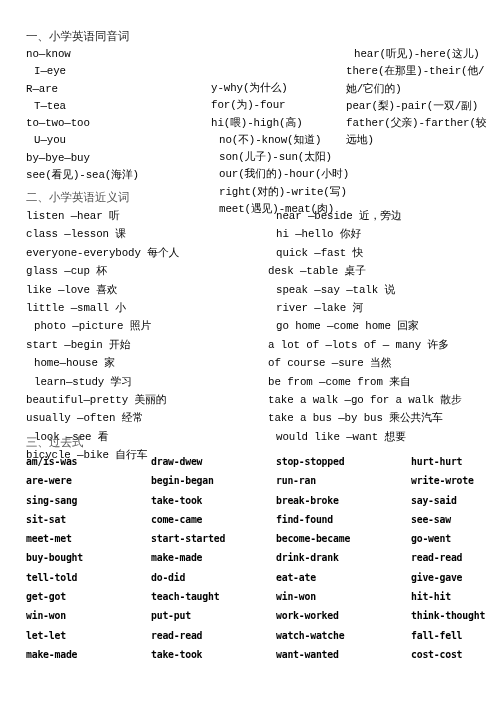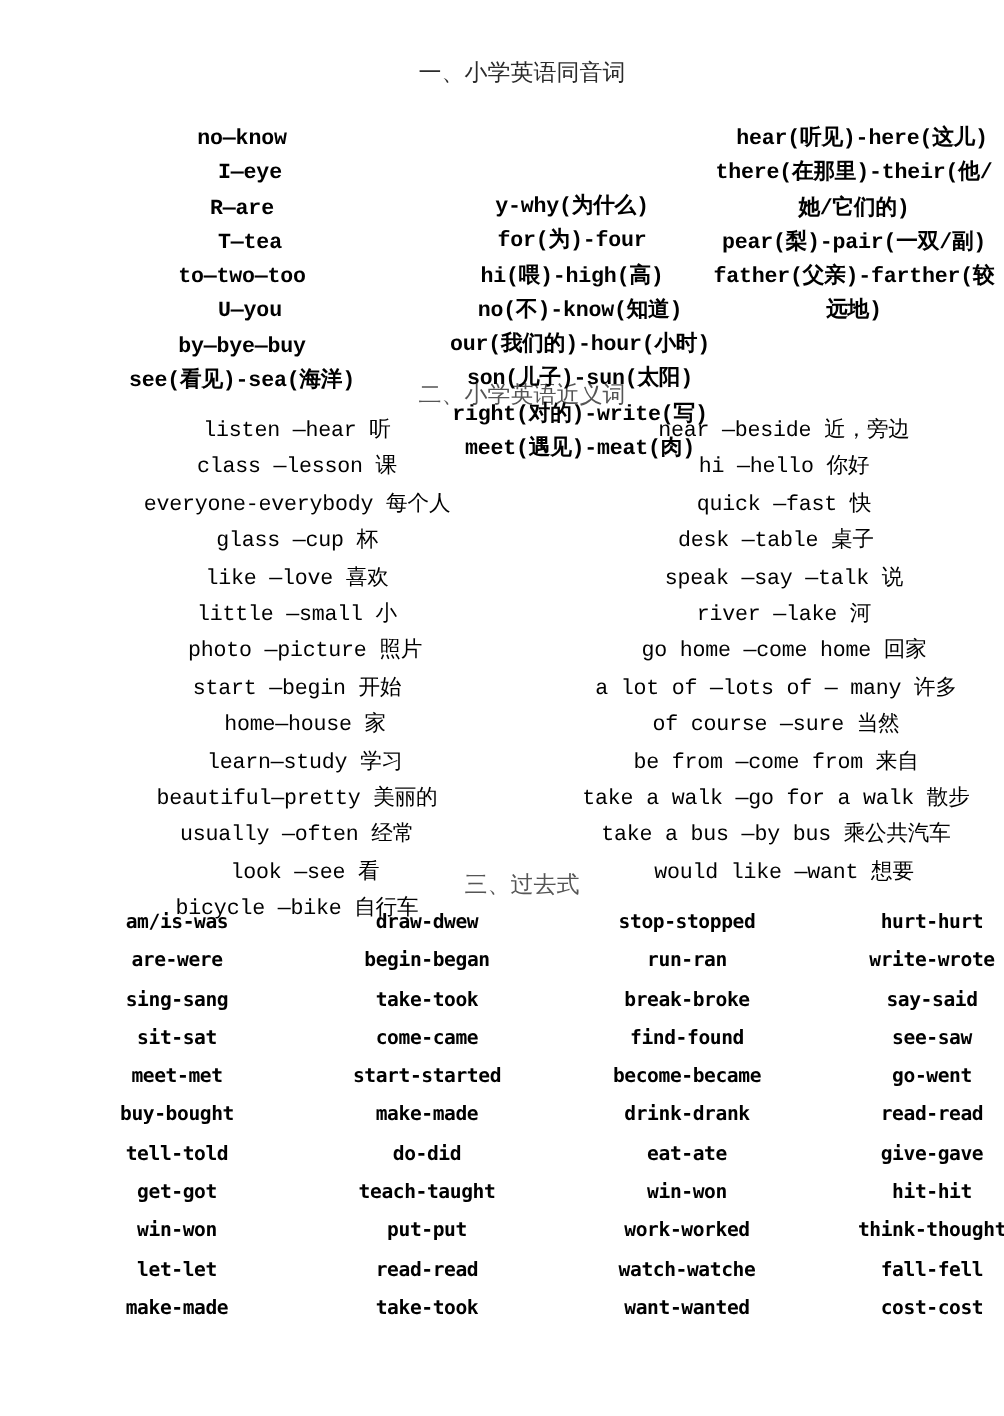--- a/index.html
+++ b/index.html
@@ -14,41 +14,39 @@
     overflow: hidden;
     font-family: "Liberation Mono", "DejaVu Sans Mono", monospace;
     color: #000000;
   }
   .page {
     position: relative;
     width: 502px;
     height: 524px;
     box-sizing: border-box;
     padding: 28px 6px 0 6px;
-    text-align: center;
   }
   .section-heading {
     font-family: "DejaVu Sans", "Liberation Sans", sans-serif;
     font-size: 11.5px;
     line-height: 17px;
     color: #2b2b2b;
     margin: 0 0 1px 20px;
     white-space: nowrap;
   }
   .section-heading.gray { color: #555555; }
 
   
   .sec1 {
     position: relative;
     height: 143px;
   }
   .sec1 .col {
     position: absolute;
-    top: 16px;
-    font-weight: bold;
+    top: 0;
   }
   .sec1 .c1 { left: 20px;  width: 190px; }
   .sec1 .c2 { left: 205px; width: 150px; margin-top: 34px; }
   .sec1 .c3 { left: 340px; width: 162px; }
   .row {
     font-size: 10.8px;
     line-height: 17.3px;
     white-space: nowrap;
     letter-spacing: -0.1px;
   }
@@ -102,22 +100,22 @@
         <div class="row ind">U—you</div>
         <div class="row">by—bye—buy</div>
         <div class="row">see(看见)-sea(海洋)</div>
       </div>
 
       <div class="col c2">
         <div class="row">y-why(为什么)</div>
         <div class="row">for(为)-four</div>
         <div class="row">hi(喂)-high(高)</div>
         <div class="row ind">no(不)-know(知道)</div>
+        <div class="row ind">son(儿子)-sun(太阳)</div>
         <div class="row ind">our(我们的)-hour(小时)</div>
-        <div class="row ind">son(儿子)-sun(太阳)</div>
         <div class="row ind">right(对的)-write(写)</div>
         <div class="row ind">meet(遇见)-meat(肉)</div>
       </div>
 
       <div class="col c3">
         <div class="row ind">hear(听见)-here(这儿)</div>
         <div class="row">there(在那里)-their(他/</div>
         <div class="row">她/它们的)</div>
         <div class="row">pear(梨)-pair(一双/副)</div>
         <div class="row">father(父亲)-farther(较</div>

